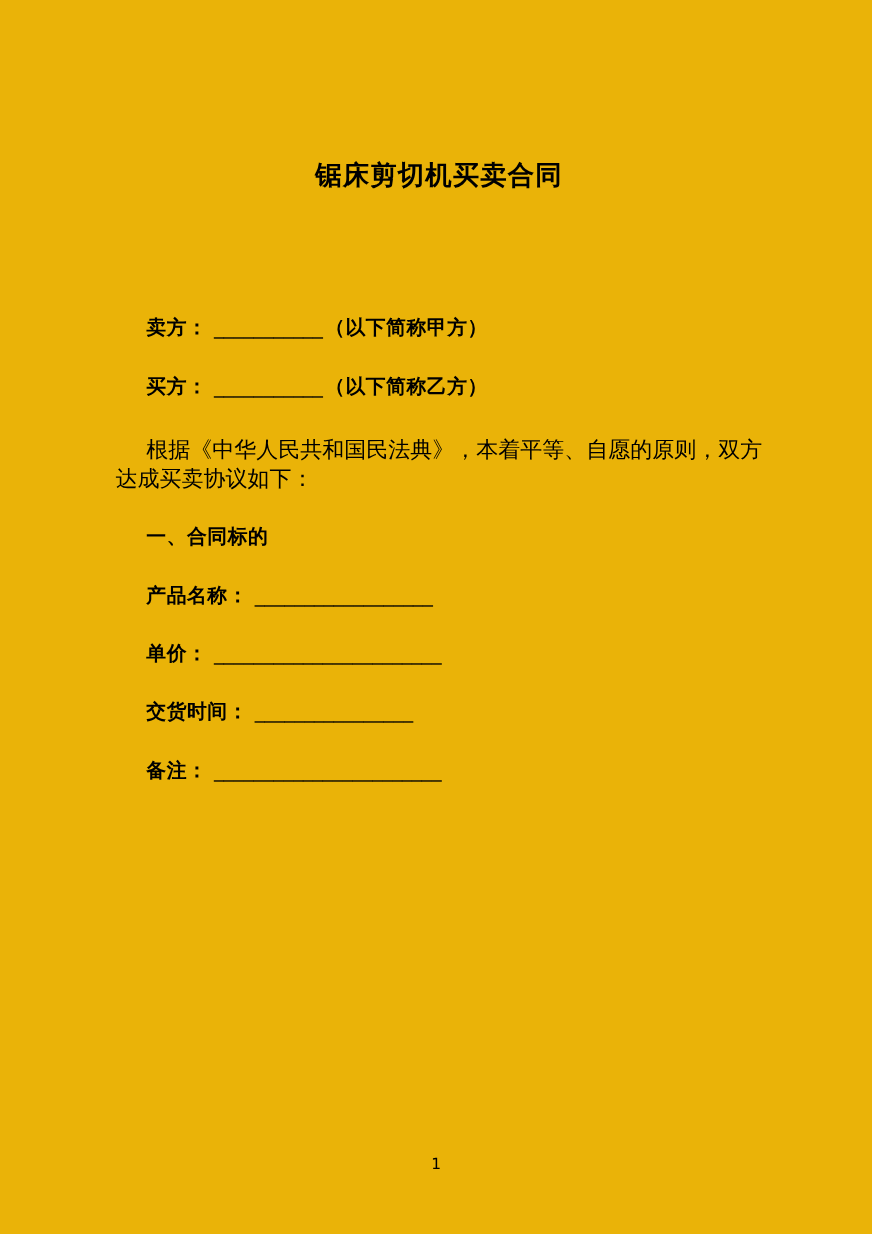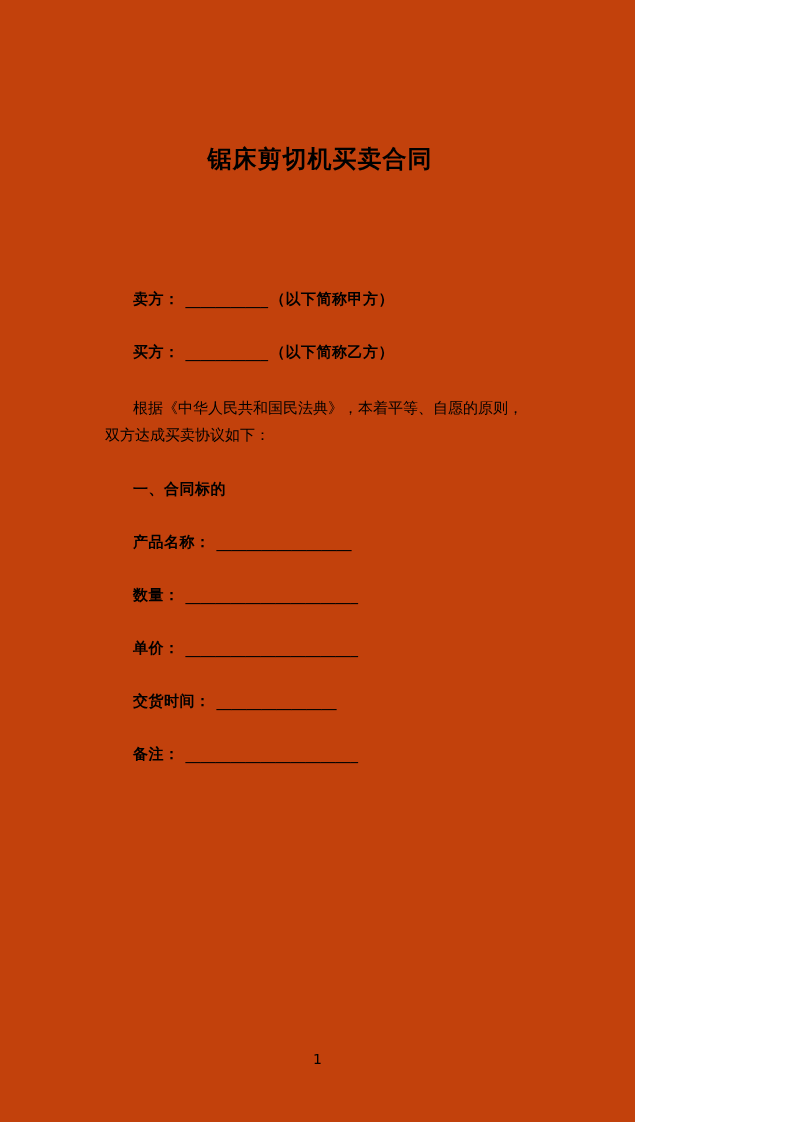--- a/index.html
+++ b/index.html
@@ -2,46 +2,46 @@
 <html><head>
 <meta charset="utf-8">
 <style>
   html, body {
     margin: 0;
     padding: 0;
     background: #ffffff;
   }
   .page {
     position: relative;
-    width: 635px;
+    width: 793px;
     height: 1122px;
-    background: #c2410c;
+    background: #eab308;
     color: #000000;
     font-family: "DejaVu Sans", "Liberation Sans", sans-serif;
     box-sizing: border-box;
     padding: 143px 100px 0 105px;
     overflow: hidden;
   }
   .doc-title {
     margin: 0 0 114px 0;
     text-align: center;
     font-size: 24px;
     line-height: 32px;
     font-weight: 700;
     letter-spacing: 1px;
   }
   .line {
-    font-size: 15px;
+    font-size: 18px;
     line-height: 20px;
     margin: 0 0 33px 0;
     padding-left: 28px; 
     white-space: nowrap;
   }
   .preamble {
-    font-size: 15px;
+    font-size: 20px;
     line-height: 27px;
     margin: 0 0 30px 0;
     padding-left: 0;
     text-indent: 28px;
     white-space: normal;
   }
   .heading {
     font-weight: 700;
     letter-spacing: 0.5px;
   }
@@ -89,23 +89,20 @@
   <p class="line preamble">根据《中华人民共和国民法典》，本着平等、自愿的原则，双方达成买卖协议如下：</p>
 
   <p class="line heading">一、合同标的</p>
 
   <p class="line">
     <span class="label">产品名称：</span><span class="blank">__________________</span>
   </p>
 
 
 
-  <p class="line">
-    <span class="label">数量：</span><span class="blank">_______________________</span>
-  </p>
 
   <p class="line">
     <span class="label">单价：</span><span class="blank">_______________________</span>
   </p>
 
   <p class="line">
     <span class="label">交货时间：</span><span class="blank">________________</span>
   </p>
 
   <p class="line">

